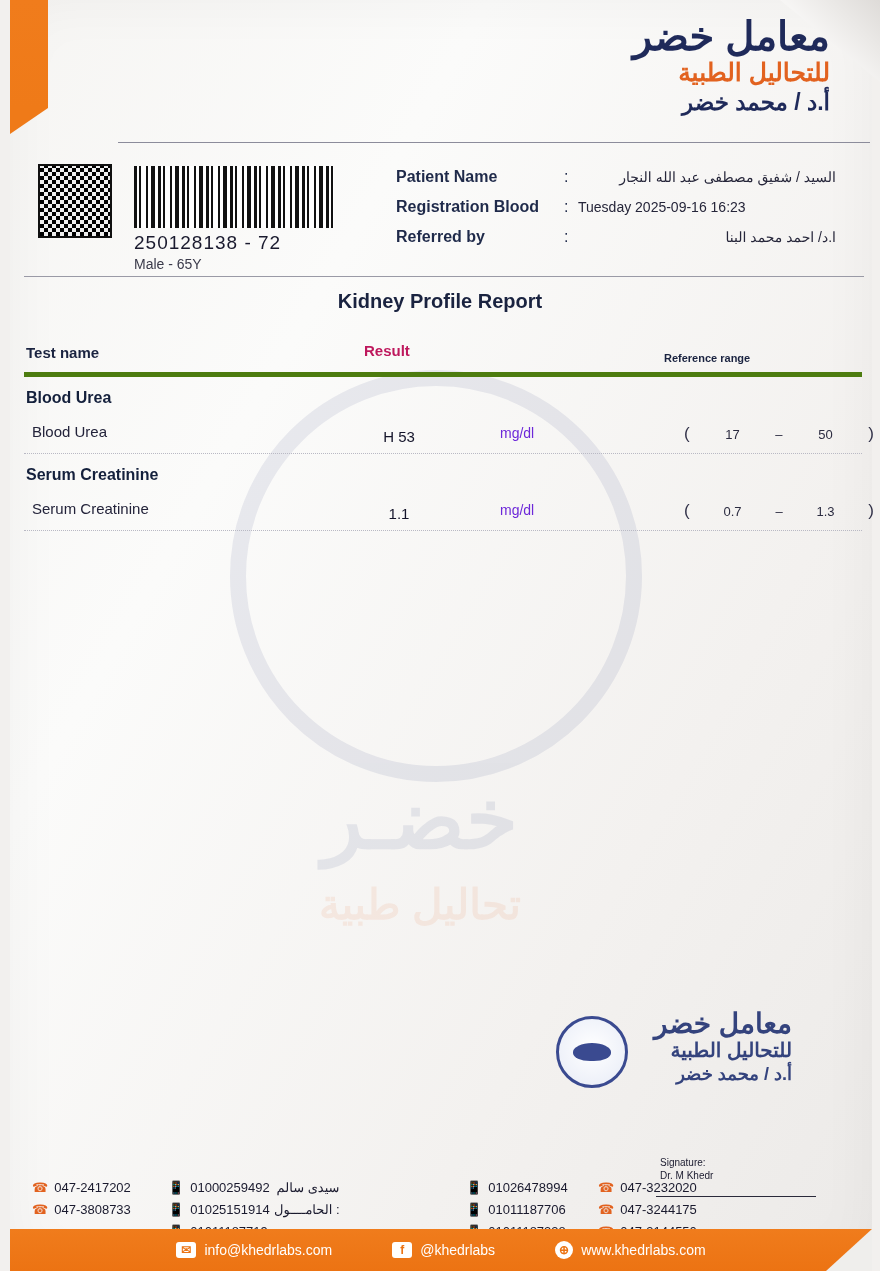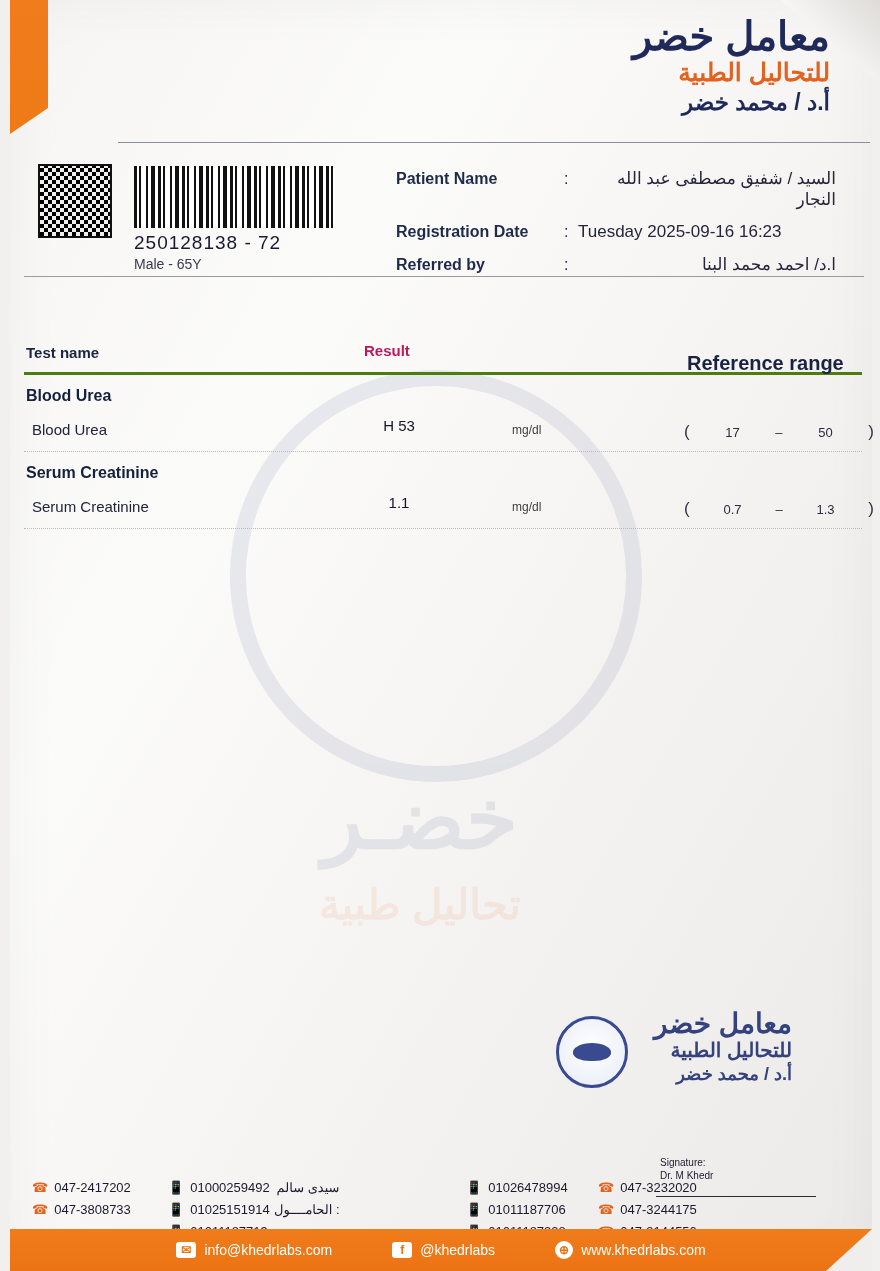--- a/index.html
+++ b/index.html
@@ -177,21 +177,21 @@
     color: #1f2a4a;
     font-size: 16px;
   }
   .field-colon {
     width: 14px;
     color: #1f2a4a;
   }
   .field-value {
     flex: 1;
     color: #26263a;
-    font-size: 17px;
+    font-size: 14px;
   }
   .rtl { direction: rtl; text-align: right; }
 
   .sep-line {
     position: absolute;
     left: 24px; right: 16px; top: 276px;
     border-top: 1px solid #9a9aa6;
   }
 
   .report-title {
@@ -204,55 +204,55 @@
   }
 
   
   .tbl {
     position: absolute;
     left: 24px; right: 18px; top: 336px;
   }
   .thead {
     position: relative;
     height: 36px;
-    border-bottom: 3px solid #4d7c0f;
+    border-bottom: 5px solid #4d7c0f;
   }
   .th-test {
     position: absolute; left: 2px; top: 8px;
     font-size: 15px; font-weight: bold; color: #1a2340;
   }
   .th-result {
     position: absolute; left: 340px; top: 6px;
     font-size: 15px; font-weight: bold; color: #be185d;
   }
   .th-range {
     position: absolute; left: 640px; top: 16px;
-    font-size: 20px; font-weight: bold; color: #1a2340; margin-left: 23px;
+    font-size: 11px; font-weight: bold; color: #1a2340;
   }
   .group-name {
     font-size: 16px; font-weight: bold; color: #14203c;
     padding: 12px 2px 8px 2px;
   }
   .row {
     position: relative;
     height: 38px;
     border-bottom: 1px dotted #b9b9c4;
   }
   .cell-name {
     position: absolute; left: 8px; top: 8px;
     font-size: 15px; color: #23233a;
   }
   .cell-result {
-    position: absolute; left: 330px; top: 4px;
+    position: absolute; left: 330px; top: 13px;
     width: 90px; text-align: center;
     font-size: 15px; color: #14142a;
   }
   .cell-unit {
-    position: absolute; left: 488px; top: 10px;
-    font-size: 12px; color: #404040;
+    position: absolute; left: 476px; top: 10px;
+    font-size: 14px; color: #6d28d9;
   }
   .cell-range {
     position: absolute; left: 660px; top: 9px;
     width: 190px;
     font-size: 13px; color: #2b2b40;
     display: flex; justify-content: space-between; align-items: center;
   }
   .cell-range .paren { font-size: 17px; color: #33334a; }
 
   
@@ -414,32 +414,33 @@
     <div class="pgender">Male - 65Y</div>
   </div>
 
   <div class="fields">
     <div class="field-row">
       <div class="field-label">Patient Name</div>
       <div class="field-colon">:</div>
       <div class="field-value rtl">السيد / شفيق مصطفى عبد الله النجار</div>
     </div>
     <div class="field-row">
-      <div class="field-label">Registration Date</div>
+      <div class="field-label">Registration Blood</div>
       <div class="field-colon">:</div>
       <div class="field-value">Tuesday 2025-09-16 16:23</div>
     </div>
     <div class="field-row">
       <div class="field-label">Referred by</div>
       <div class="field-colon">:</div>
       <div class="field-value rtl">ا.د/ احمد محمد البنا</div>
     </div>
   </div>
 
   <div class="sep-line"></div>
+  <div class="report-title">Kidney Profile Report</div>
 
   <div class="watermark">
     <div class="wm-circle"></div>
     <div class="wm-text">خضـر</div>
     <div class="wm-text2">تحاليل طبية</div>
   </div>
 
   <div class="tbl">
     <div class="thead">
       <div class="th-test">Test name</div>

